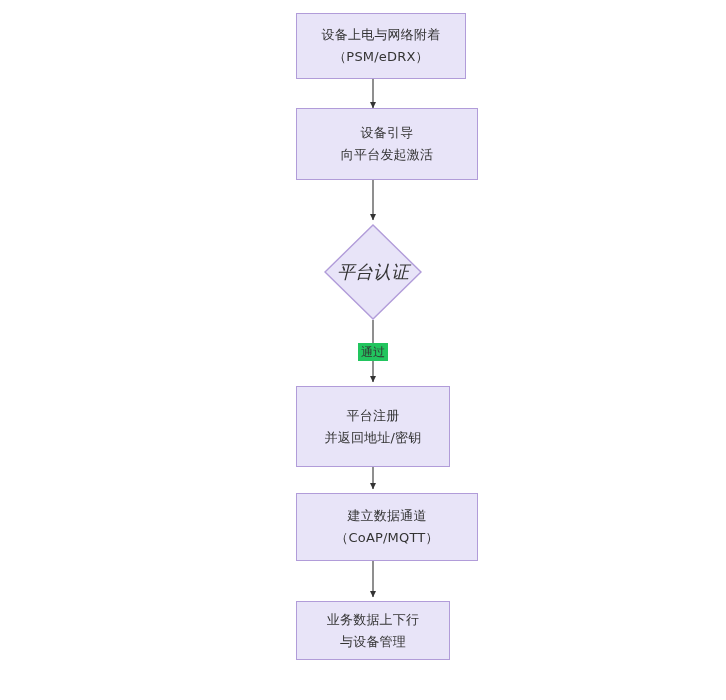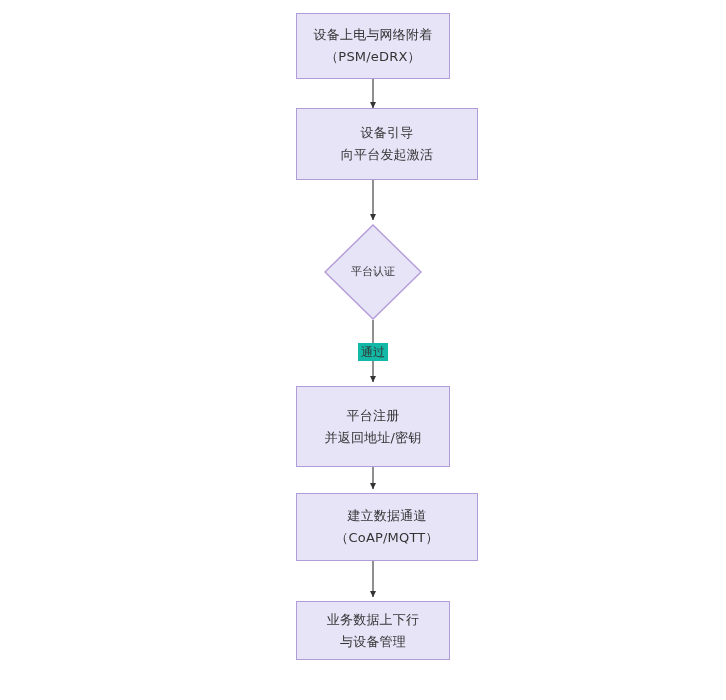--- a/index.html
+++ b/index.html
@@ -49,27 +49,28 @@
     position: absolute;
     left: 0;
     top: 0;
     width: 100%;
     height: 100%;
   }
   .diamond-label {
     position: relative;
     z-index: 2;
     color: #333333;
-    font-size: 11px;
+    font-size: 18px;
     line-height: 22px;
     text-align: center;
+    font-style: italic;
   }
   .edge-label {
     position: absolute;
-    background: #14b8a6;
+    background: #22c55e;
     color: #333333;
     font-size: 12px;
     line-height: 16px;
     padding: 1px 3px;
     text-align: center;
     white-space: nowrap;
     transform: translate(-50%, -50%);
   }
 </style>
 </head>
@@ -92,21 +93,21 @@
     <line x1="373" y1="320" x2="373" y2="382" stroke="#333333" stroke-width="1.1" marker-end="url(#arrowhead)"></line>
   </g>
   <g>
     <line x1="373" y1="458" x2="373" y2="489" stroke="#333333" stroke-width="1.1" marker-end="url(#arrowhead)"></line>
   </g>
   <g>
     <line x1="373" y1="561" x2="373" y2="597" stroke="#333333" stroke-width="1.1" marker-end="url(#arrowhead)"></line>
   </g>
 </svg>
 
-<div class="node node-process" style="left:296px; top:13px; width:154px; height:66px;">
+<div class="node node-process" style="left:296px; top:13px; width:170px; height:66px;">
   <div class="node-label">设备上电与网络附着
 （PSM/eDRX）</div>
 </div>
 
 <div class="node node-process" style="left:296px; top:108px; width:182px; height:72px;">
   <div class="node-label">设备引导
 向平台发起激活</div>
 </div>
 
 <div class="node node-decision" style="left:324px; top:224px; width:98px; height:96px;">

